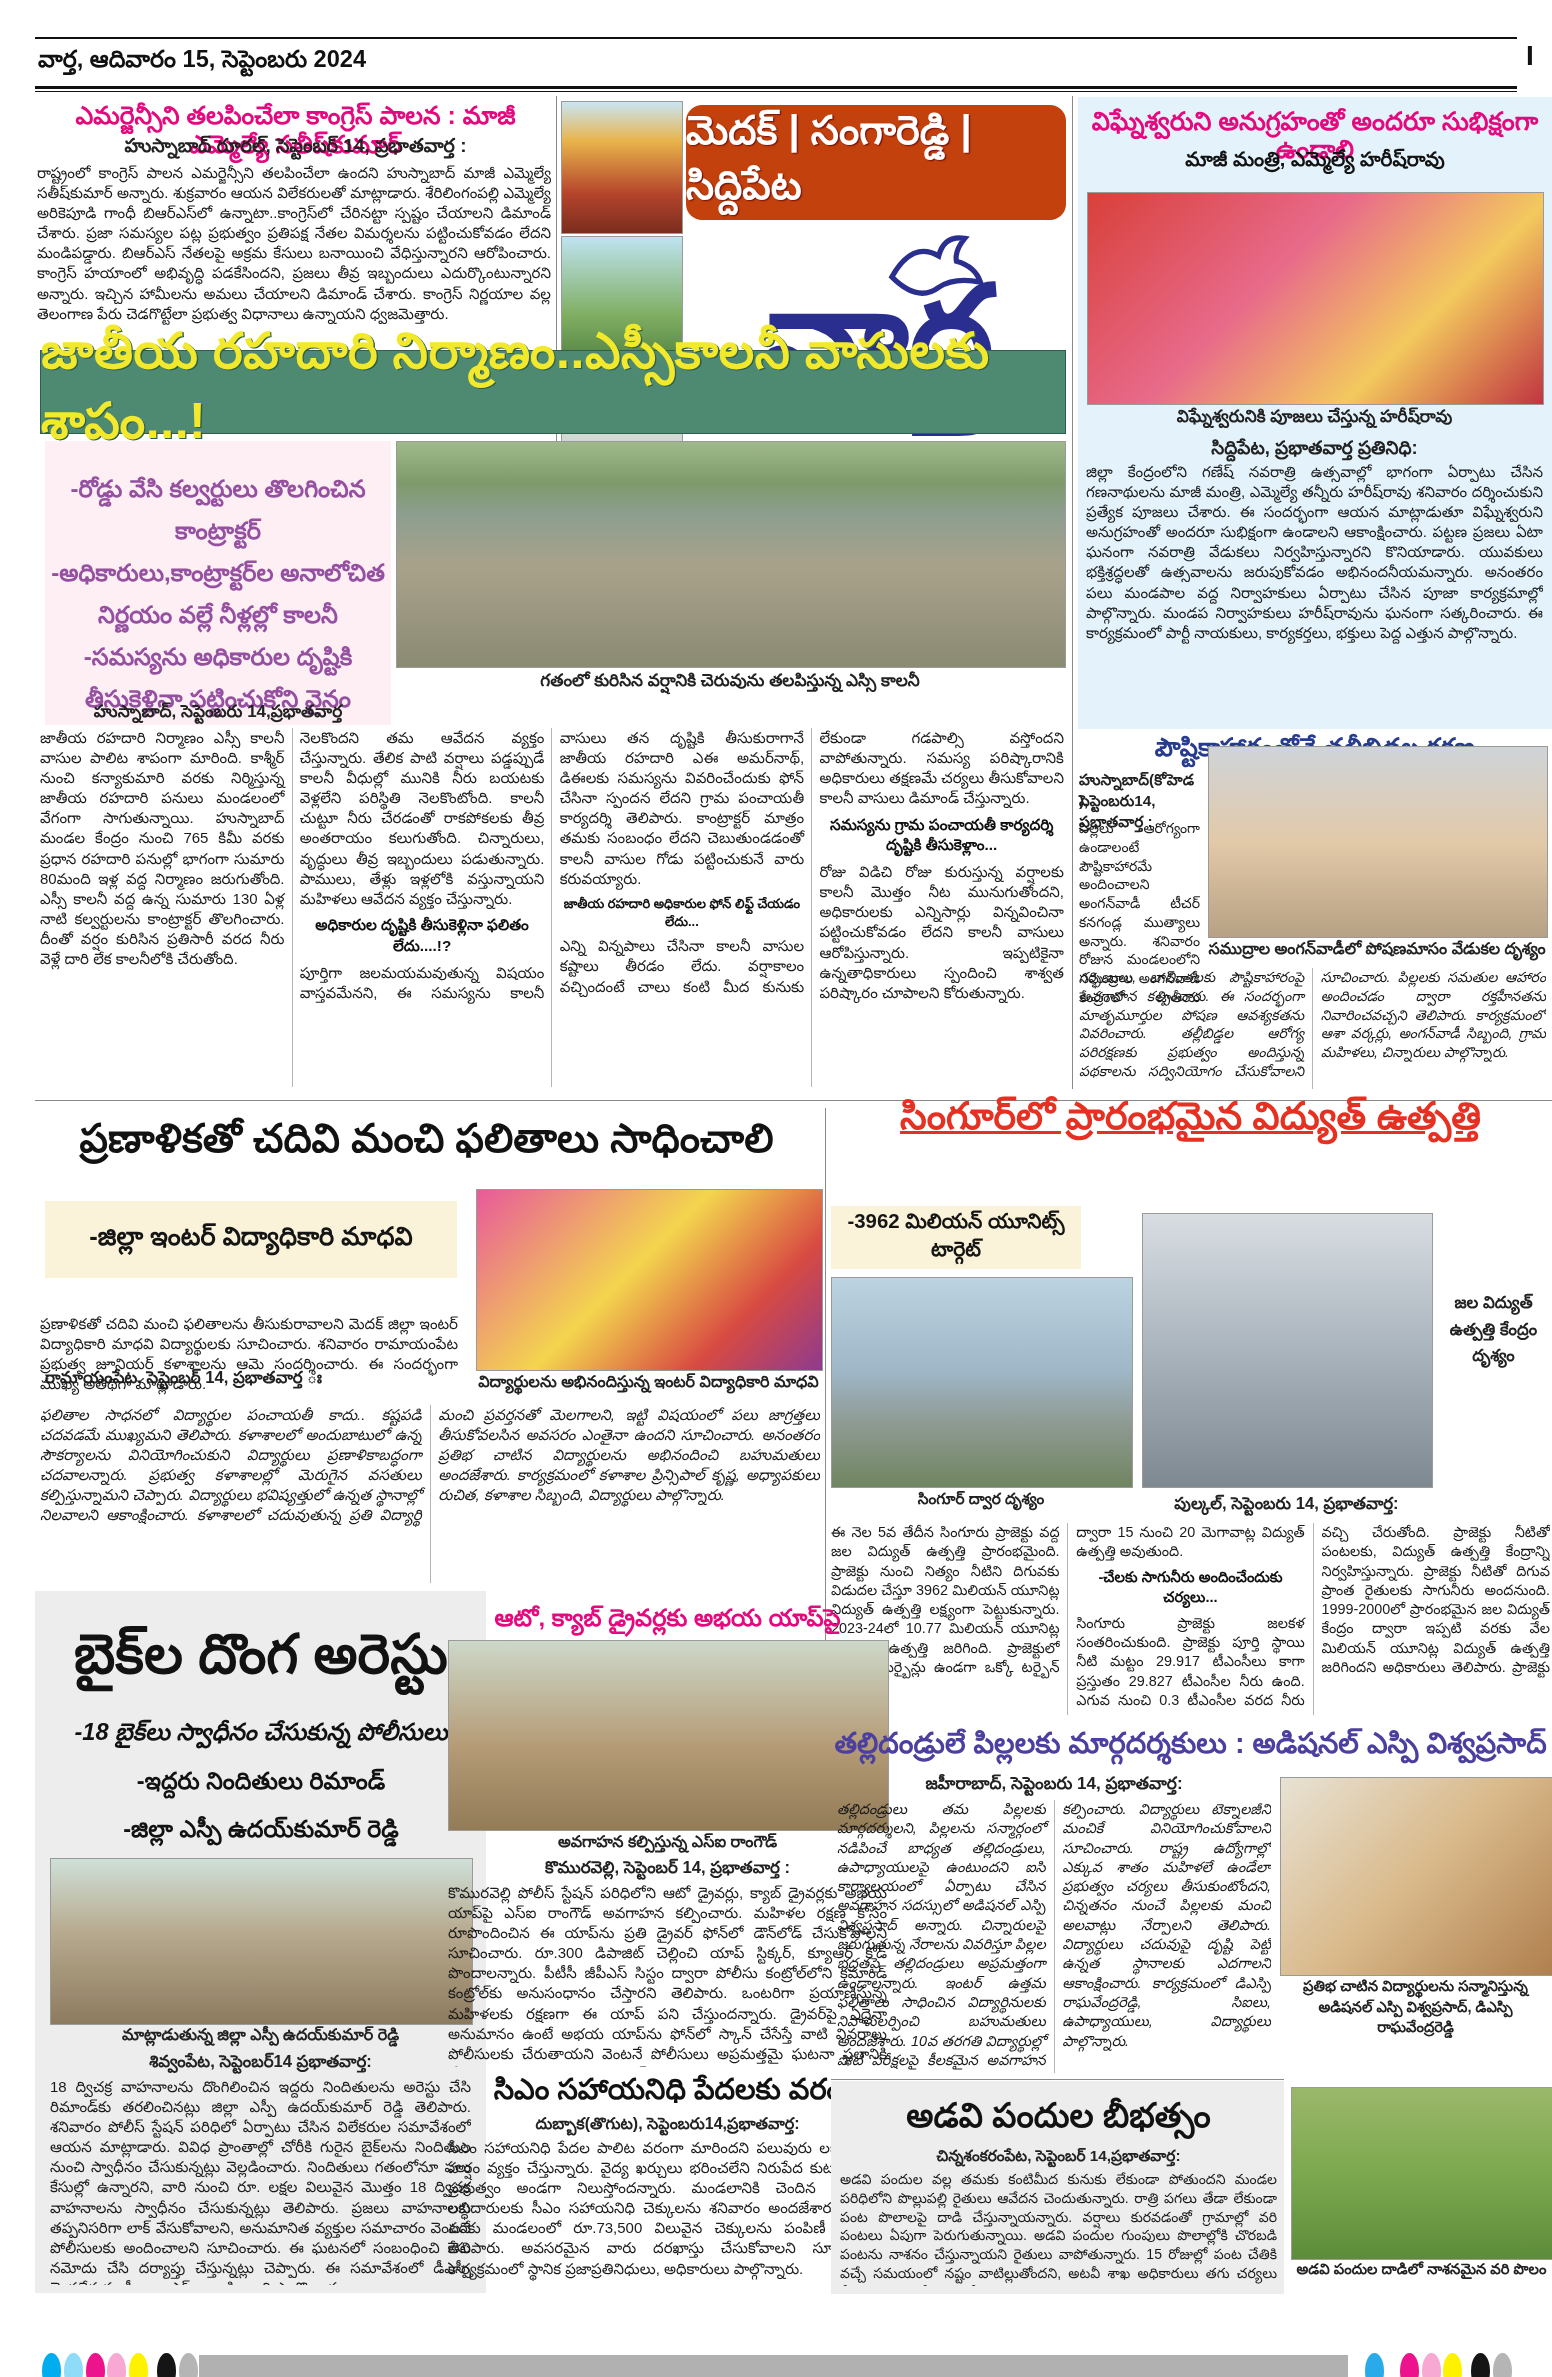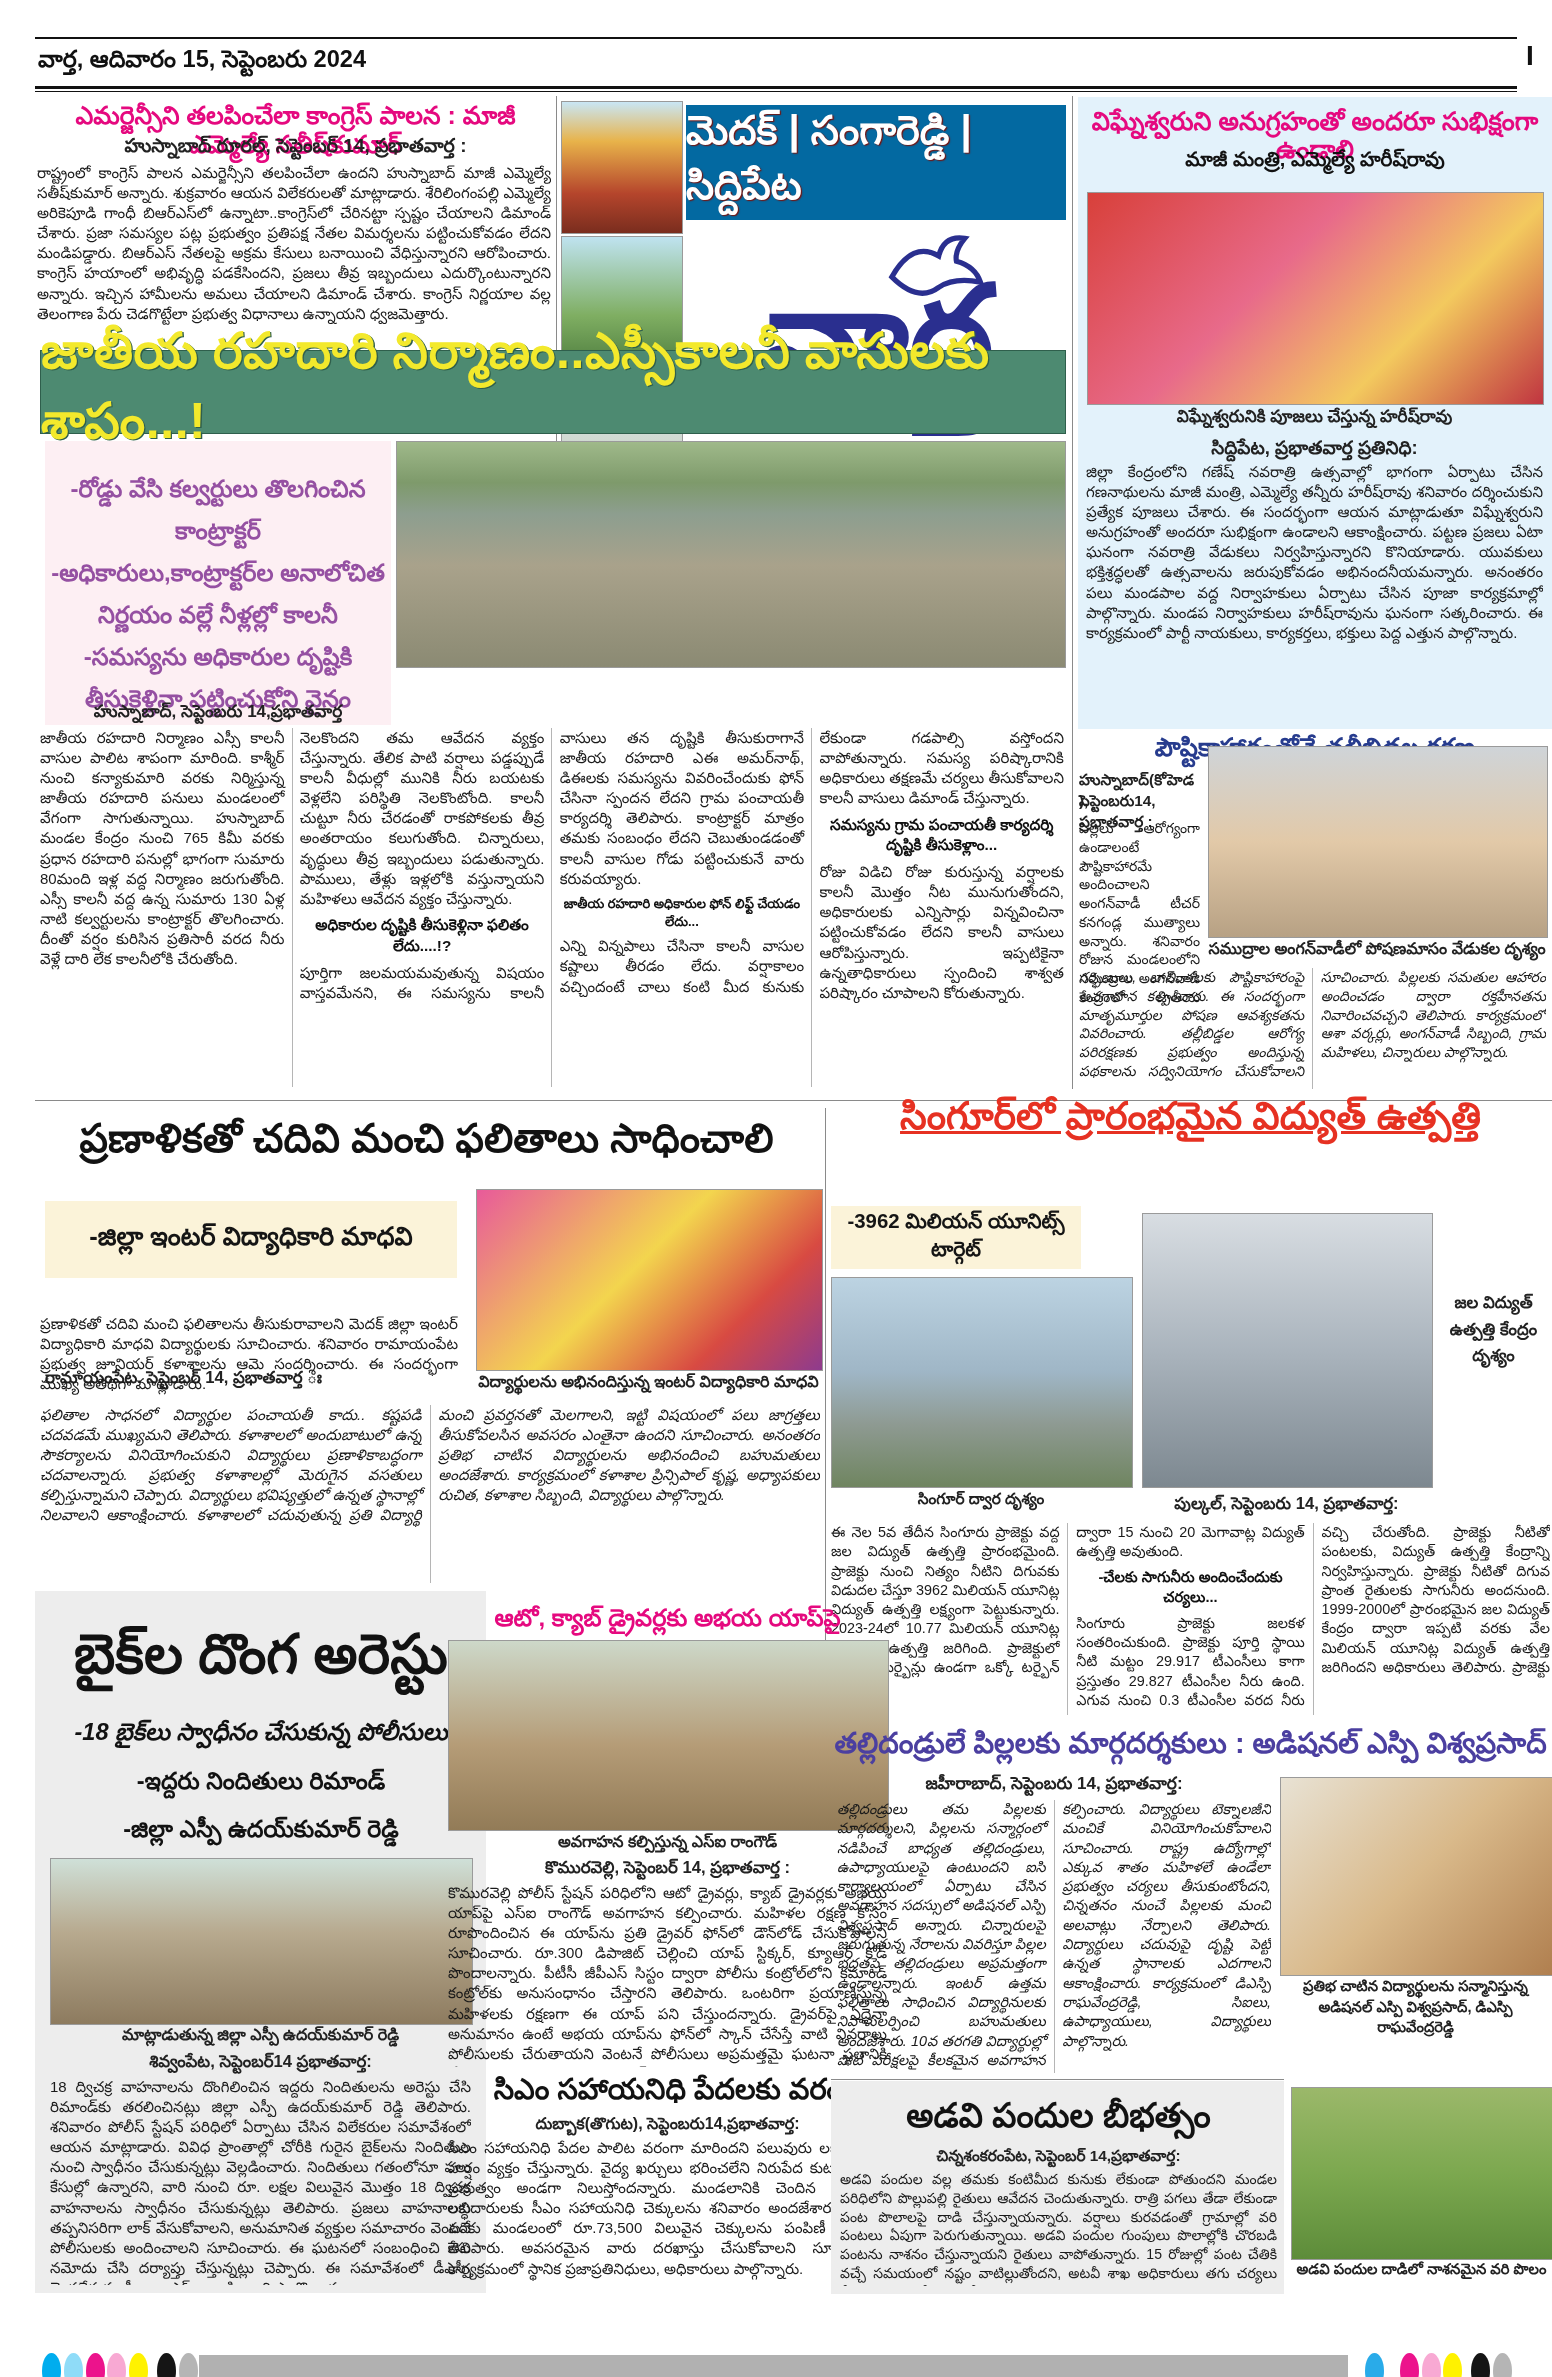--- a/index.html
+++ b/index.html
@@ -22,21 +22,21 @@
   .photo{border:0.6px solid #9a9a9a;}
   .banner{background:#4d8a71;border:1.9px solid #2f5f4c;display:flex;align-items:center;justify-content:center;}
   .banner span{color:#f3e92c;font-weight:bold;font-size:50px;letter-spacing:0.6px;
                text-shadow:1.3px 1.3px 0 #2f5f4c;}
   .pinkbox{background:#fdeff3;}
   .pinkbox div{color:#9550a2;font-weight:bold;font-size:24px;text-align:center;line-height:1.75;}
   .creambox{background:#fbf3d9;display:flex;align-items:center;justify-content:center;
             font-weight:bold;color:#151515;text-align:center;}
   .graybox{background:#ededed;}
   .bluebg{background:#e3f2fb;}
-  .masthead-red{background:#0369a1;display:flex;align-items:center;justify-content:center;}
+  .masthead-red{background:#c2410c;display:flex;align-items:center;justify-content:center;border-radius:16px;}
   .masthead-red span{color:#fff;font-weight:bold;font-size:40px;text-shadow:1.3px 1.3px 1.3px #7a120c;}
   .logo-word{color:#2a2f8f;font-weight:bold;font-size:144px;line-height:1;}
   .dot{border-radius:50%;}
 </style>
 </head>
 <body>
 
 <div class="sheet">
 
   <div class="abs rule" style="left:35px;top:37px;width:1482px;height:1.9px;"></div>
@@ -85,20 +85,21 @@
 
   <div class="abs banner" style="left:40px;top:350px;width:1024px;height:82px;">
     <span>జాతీయ రహదారి నిర్మాణం..ఎస్సీకాలనీ వాసులకు శాపం...!</span>
   </div>
   <div class="abs pinkbox" style="left:45px;top:441px;width:346px;height:257px;padding-top:27px;">
     <div>-రోడ్డు వేసి కల్వర్టులు తొలగించిన కాంట్రాక్టర్</div>
     <div>-అధికారులు,కాంట్రాక్టర్‌ల అనాలోచిత నిర్ణయం వల్లే నీళ్లల్లో కాలనీ</div>
     <div>-సమస్యను అధికారుల దృష్టికి తీసుకెళ్లినా పట్టించుకోని వైనం</div>
   </div>
   <div class="abs photo" style="left:396px;top:441px;width:668px;height:225px;background:linear-gradient(180deg,#9fb98a 0%,#7e9a6b 18%,#8d9e8f 32%,#a9a28b 55%,#8b8a73 100%);"></div>
+  <div class="abs cap" style="left:396px;top:671px;width:668px;font-size:17px;">గతంలో కురిసిన వర్షానికి చెరువును తలపిస్తున్న ఎస్సి కాలనీ</div>
   <div class="abs date" style="left:45px;top:702px;width:346px;font-size:17px;">హుస్నాబాద్, సెప్టెంబరు 14,ప్రభాతవార్త</div>
   <div class="abs body-txt cols4" style="left:40px;top:728px;width:1024px;height:359px;overflow:hidden;">
     <p style="margin:0 0 6.4px;">జాతీయ రహదారి నిర్మాణం ఎస్సీ కాలనీ వాసుల పాలిట శాపంగా మారింది. కాశ్మీర్ నుంచి కన్యాకుమారి వరకు నిర్మిస్తున్న జాతీయ రహదారి పనులు మండలంలో వేగంగా సాగుతున్నాయి. హుస్నాబాద్ మండల కేంద్రం నుంచి 765 కిమీ వరకు ప్రధాన రహదారి పనుల్లో భాగంగా సుమారు 80మంది ఇళ్ల వద్ద నిర్మాణం జరుగుతోంది. ఎస్సీ కాలనీ వద్ద ఉన్న సుమారు 130 ఏళ్ల నాటి కల్వర్టులను కాంట్రాక్టర్ తొలగించారు. దీంతో వర్షం కురిసిన ప్రతిసారీ వరద నీరు వెళ్లే దారి లేక కాలనీలోకి చేరుతోంది.</p>
     <p style="margin:0 0 6.4px;">నెలకొందని తమ ఆవేదన వ్యక్తం చేస్తున్నారు. తేలిక పాటి వర్షాలు పడ్డప్పుడే కాలనీ వీధుల్లో మునికి నీరు బయటకు వెళ్లలేని పరిస్థితి నెలకొంటోంది. కాలనీ చుట్టూ నీరు చేరడంతో రాకపోకలకు తీవ్ర అంతరాయం కలుగుతోంది. చిన్నారులు, వృద్ధులు తీవ్ర ఇబ్బందులు పడుతున్నారు. పాములు, తేళ్లు ఇళ్లలోకి వస్తున్నాయని మహిళలు ఆవేదన వ్యక్తం చేస్తున్నారు.</p>
     <div class="subhead" style="font-size:15.3px;">అధికారుల దృష్టికి తీసుకెళ్లినా ఫలితం లేదు....!?</div>
     <p style="margin:0 0 6.4px;">పూర్తిగా జలమయమవుతున్న విషయం వాస్తవమేనని, ఈ సమస్యను కాలనీ వాసులు తన దృష్టికి తీసుకురాగానే జాతీయ రహదారి ఎఈ అమర్‌నాథ్, డిఈలకు సమస్యను వివరించేందుకు ఫోన్ చేసినా స్పందన లేదని గ్రామ పంచాయతీ కార్యదర్శి తెలిపారు. కాంట్రాక్టర్ మాత్రం తమకు సంబంధం లేదని చెబుతుండడంతో కాలనీ వాసుల గోడు పట్టించుకునే వారు కరువయ్యారు.</p>
     <div class="subhead" style="font-size:13px;">జాతీయ రహదారి అధికారుల ఫోన్ లిఫ్ట్ చేయడం లేదు...</div>
     <p style="margin:0 0 6.4px;">ఎన్ని విన్నపాలు చేసినా కాలనీ వాసుల కష్టాలు తీరడం లేదు. వర్షాకాలం వచ్చిందంటే చాలు కంటి మీద కునుకు లేకుండా గడపాల్సి వస్తోందని వాపోతున్నారు. సమస్య పరిష్కారానికి అధికారులు తక్షణమే చర్యలు తీసుకోవాలని కాలనీ వాసులు డిమాండ్ చేస్తున్నారు.</p>
     <div class="subhead" style="font-size:15.3px;">సమస్యను గ్రామ పంచాయతీ కార్యదర్శి దృష్టికి తీసుకెళ్లాం...</div>
     <p style="margin:0;">రోజు విడిచి రోజు కురుస్తున్న వర్షాలకు కాలనీ మొత్తం నీట మునుగుతోందని, అధికారులకు ఎన్నిసార్లు విన్నవించినా పట్టించుకోవడం లేదని కాలనీ వాసులు ఆరోపిస్తున్నారు. ఇప్పటికైనా ఉన్నతాధికారులు స్పందించి శాశ్వత పరిష్కారం చూపాలని కోరుతున్నారు.</p>

